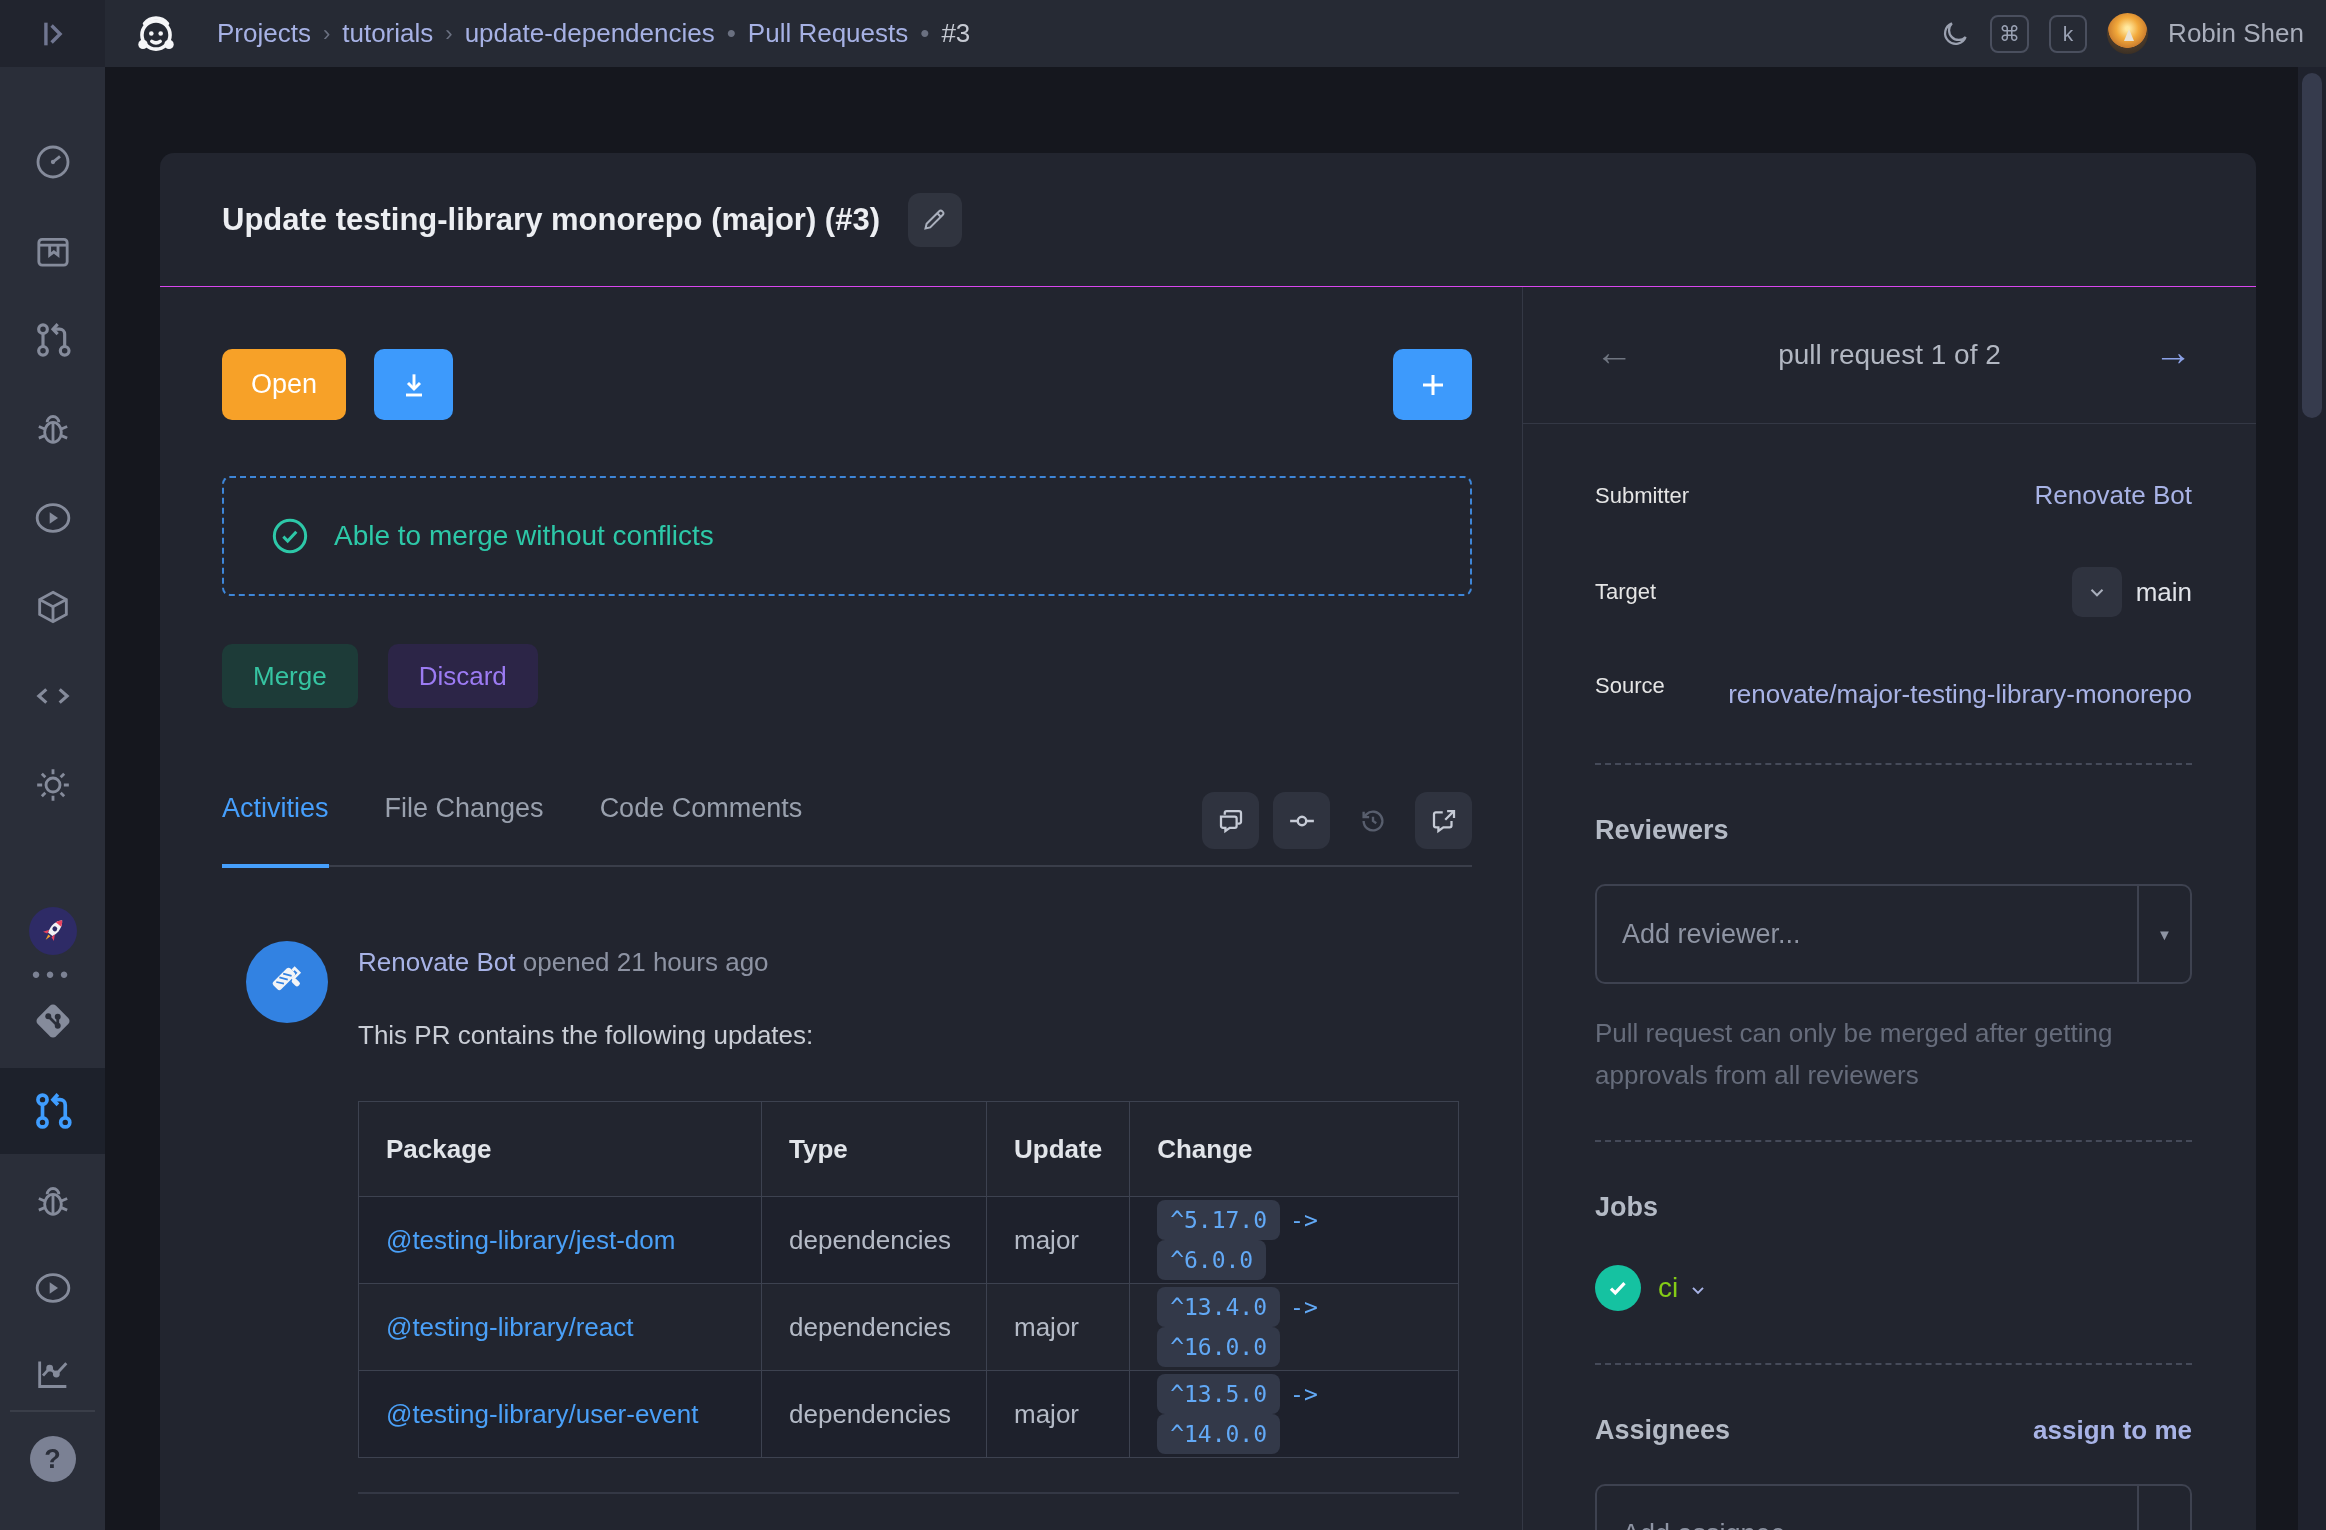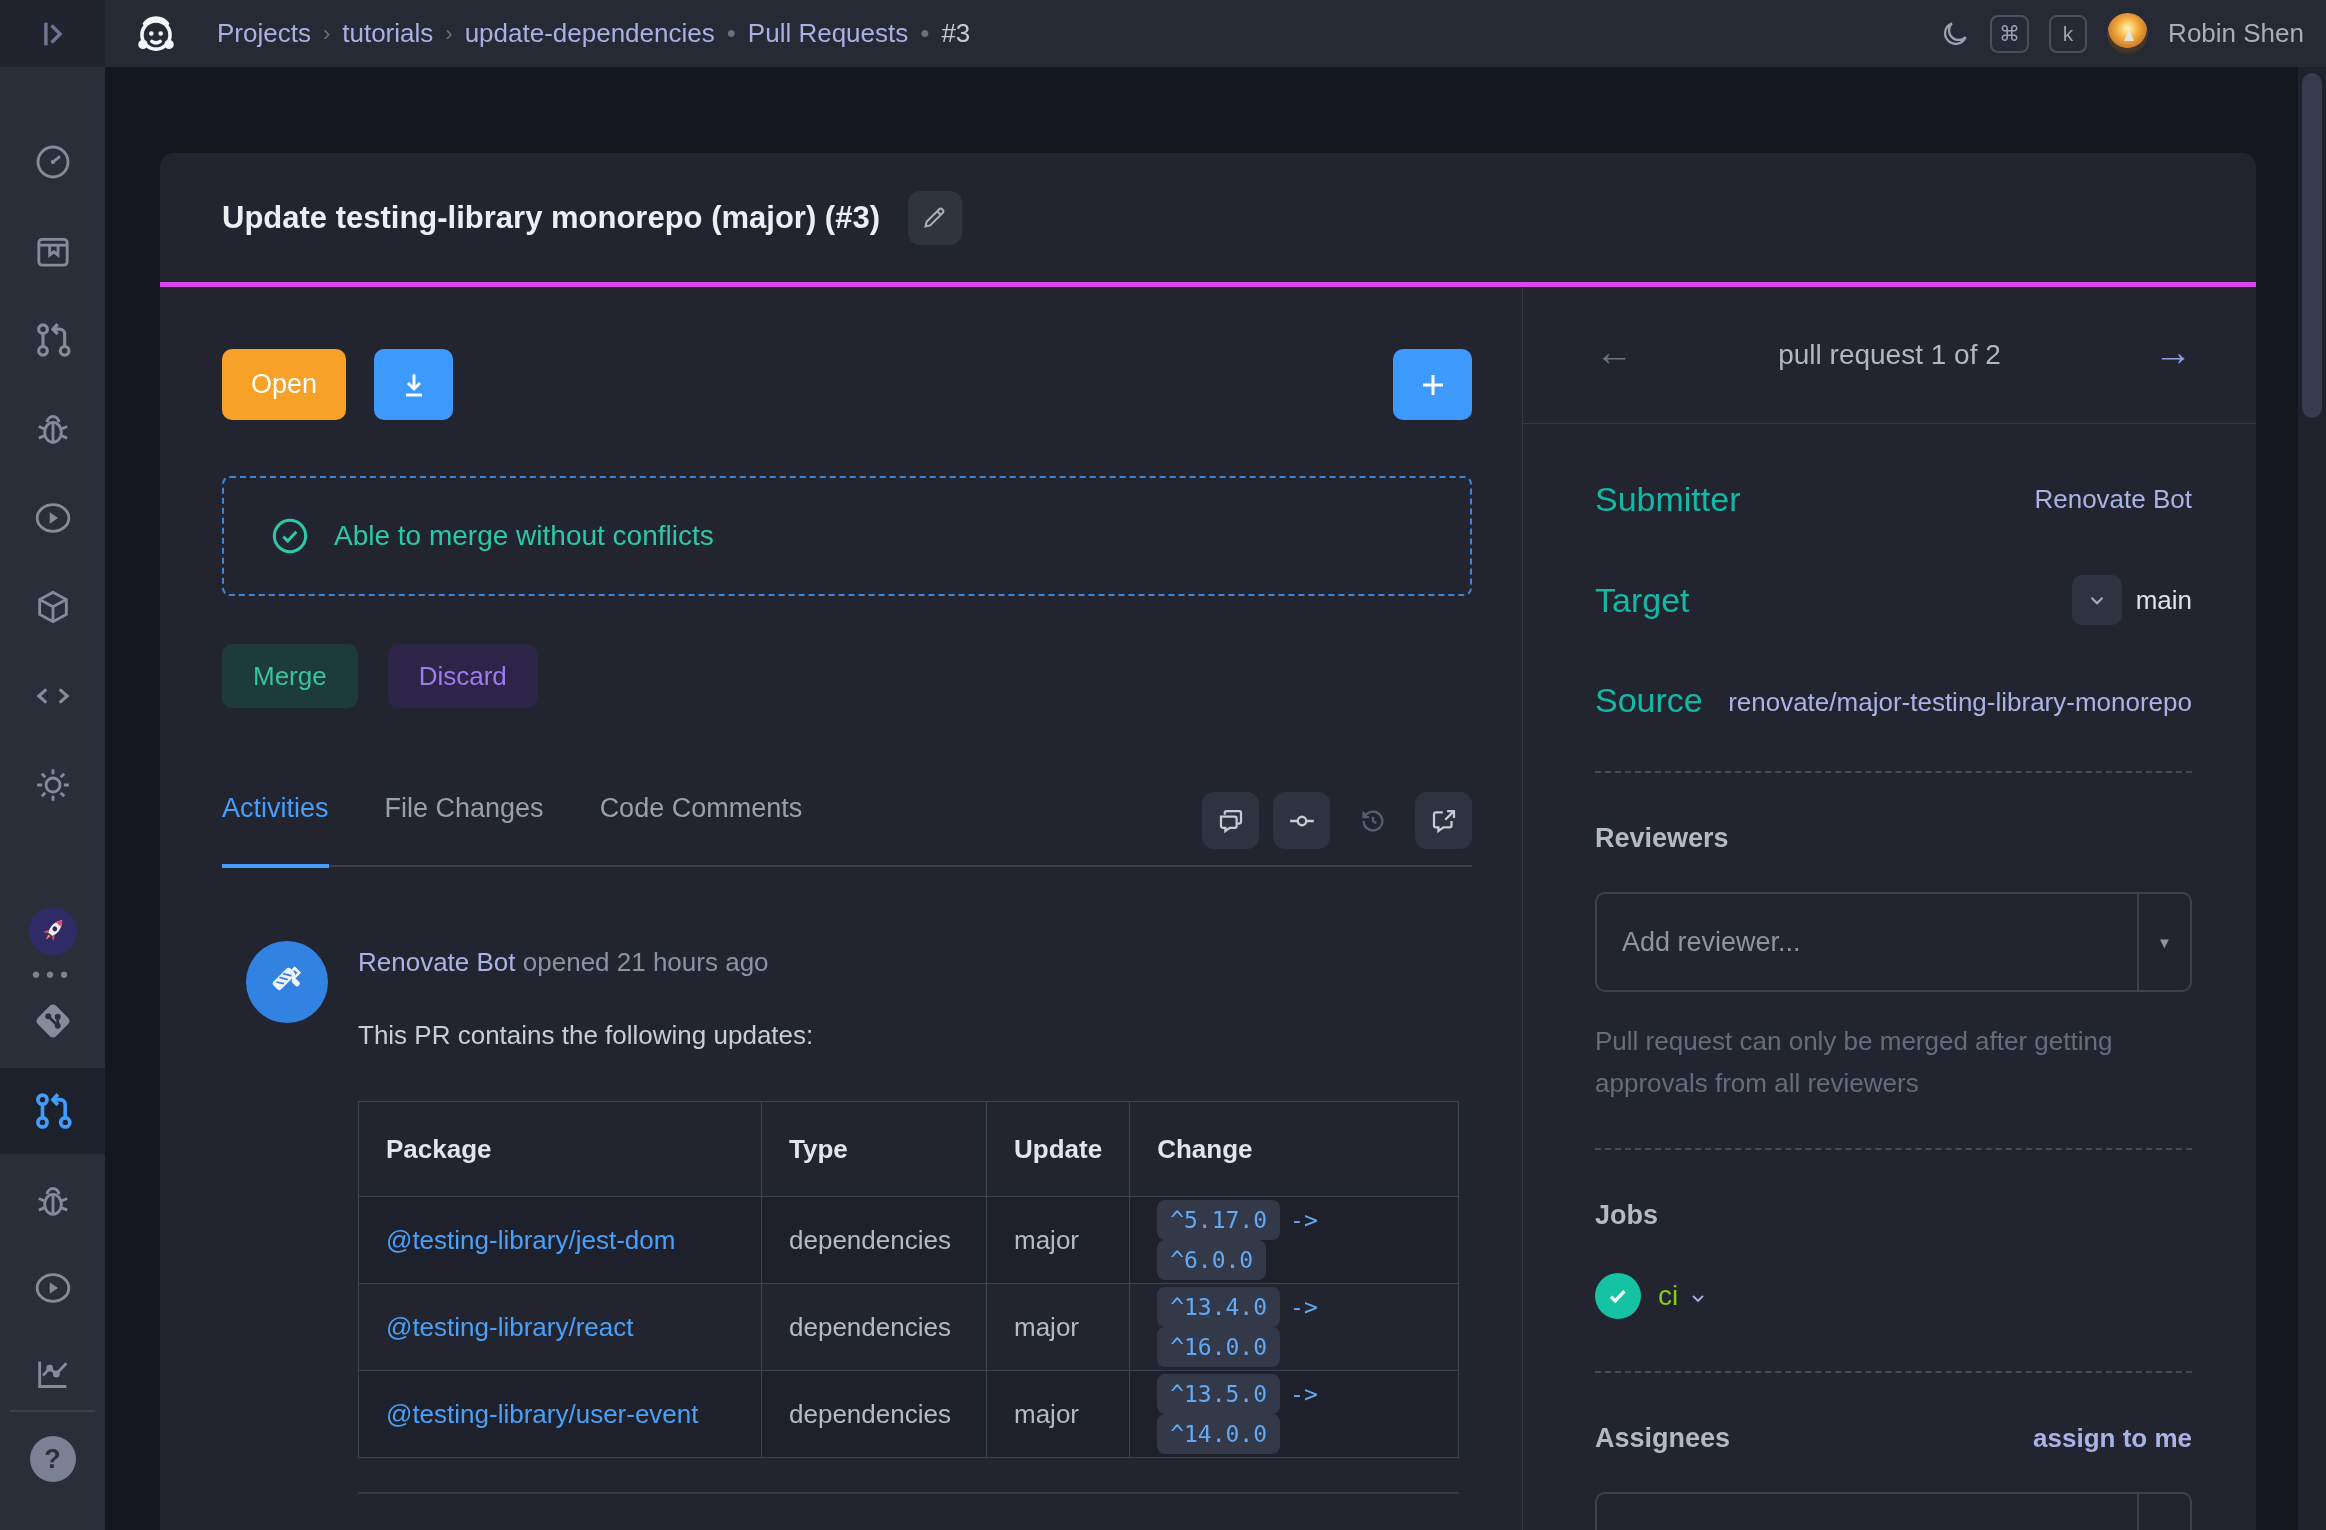--- a/index.html
+++ b/index.html
@@ -72,21 +72,21 @@
   .scrollbar { position: absolute; right: 0; top: 67px; width: 28px; height: 1463px; background: #1f222d; }
   .scroll-thumb { position: absolute; left: 4px; top: 6px; width: 20px; height: 345px; border-radius: 10px; background: #363b4d; }
 
   
   .card {
     position: absolute; left: 160px; top: 153px; width: 2096px; height: 1500px;
     background: #22252f; border-radius: 14px;
   }
   .card-header {
     height: 134px; display: flex; align-items: center; padding: 0 62px;
-    border-bottom: 5px solid #d946ef;
+    border-bottom: 1px solid #d946ef;
   }
   .pr-title { color: #eceef2; font-size: 31px; font-weight: 600; }
   .edit-btn {
     margin-left: 28px; width: 54px; height: 54px; border-radius: 12px; background: #30343f;
     display: flex; align-items: center; justify-content: center; cursor: pointer; color: #aab0bd;
   }
   .card-body { display: flex; height: 1365px; }
   .main-col { width: 1362px; flex: none; padding: 62px 50px 0 62px; }
   .v-divider { width: 1px; background: #343845; flex: none; }
   .panel-col { flex: 1; }
@@ -163,21 +163,21 @@
     height: 137px; border-bottom: 1px solid #343845; position: relative;
     display: flex; align-items: center; justify-content: center;
   }
   .panel-nav-title { color: #b2b7c2; font-size: 28px; }
   .nav-arrow { position: absolute; font-size: 38px; cursor: pointer; top: 44px; }
   .nav-prev { left: 72px; color: #6f7580; }
   .nav-next { right: 64px; color: #8ba1e6; }
 
   .panel-body { padding: 0 64px 0 72px; }
   .field-row { margin-top: 56px; display: flex; align-items: center; justify-content: space-between; }
-  .field-label { color: #14b8a6; font-size: 34px; flex: none; }
+  .field-label { color: #e5e5e5; font-size: 22px; flex: none; }
   .field-link { color: #a8b3e6; font-size: 26px; cursor: pointer; text-align: right; }
   .target-val { display: flex; align-items: center; gap: 14px; }
   .chev-btn {
     width: 50px; height: 50px; border-radius: 10px; background: #2f333f; color: #a9afbc;
     display: flex; align-items: center; justify-content: center; cursor: pointer;
   }
   .target-branch { color: #e0e3e9; font-size: 26px; }
   .source-row { align-items: flex-start; }
   .source-val { width: 470px; line-height: 42px; overflow-wrap: break-word; }
 

